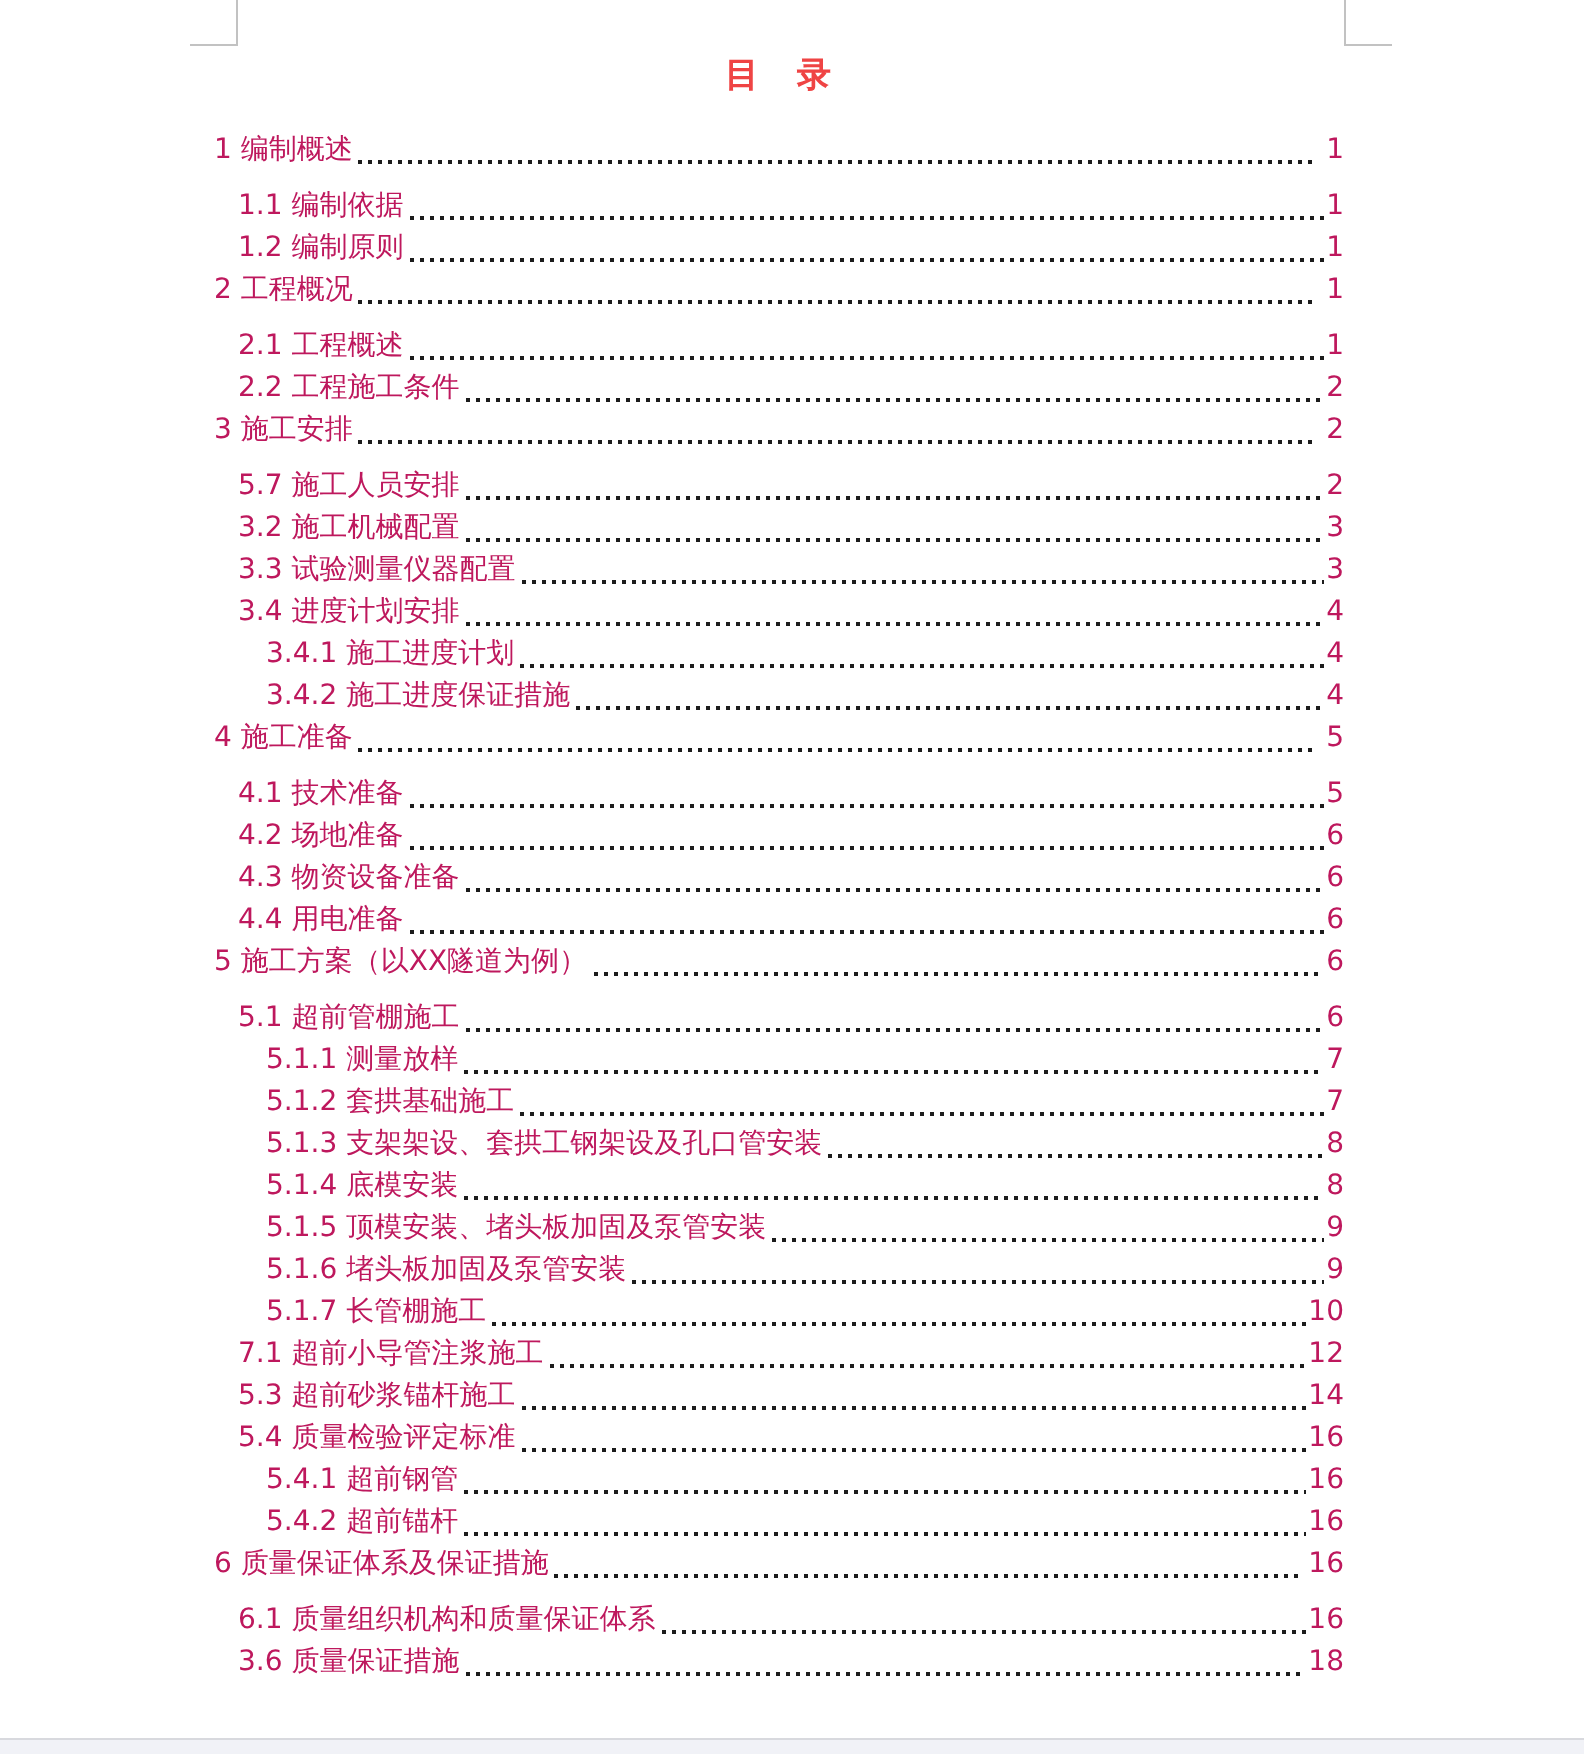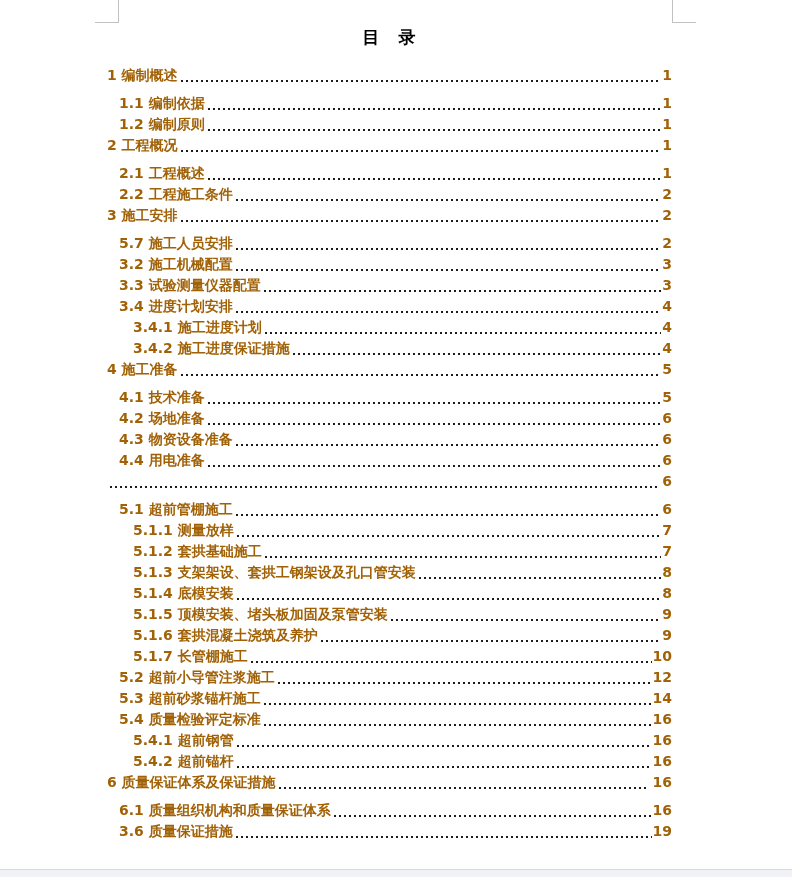--- a/index.html
+++ b/index.html
@@ -13,30 +13,30 @@
   .page{position:absolute;inset:0;background:#fff;overflow:hidden;}
 
   
   .cropmark{position:absolute;top:0;height:22px;width:23px;}
   .cropmark-left{left:95px;border-right:1px solid #c2c2c2;border-bottom:1px solid #c2c2c2;}
   .cropmark-right{left:672px;border-left:1px solid #c2c2c2;border-bottom:1px solid #c2c2c2;}
 
   .toc-title{
     position:absolute;top:26px;left:107px;width:565px;
     margin:0;text-align:center;
-    font-size:17px;font-weight:bold;color:#000000;
+    font-size:17px;font-weight:bold;color:#ef4444;
     letter-spacing:1px;
   }
 
   .toc{position:absolute;top:62px;left:107px;width:565px;}
 
   .toc-row{
     display:flex;align-items:flex-end;
     height:21px;
-    font-size:14px;font-weight:bold;color:#a16207;
+    font-size:14px;font-weight:normal;color:#be185d;
     cursor:pointer;
   }
   .toc-row.l1{margin-top:0;margin-bottom:7px;}
   .toc-row.l1:first-child{margin-top:3px;}
   .toc-row.l2{padding-left:12px;justify-content:space-between;}
   .toc-row.l3{padding-left:26px;}
 
   .toc-label{white-space:nowrap;line-height:21px;}
   .leader{
     flex:1;height:2px;
@@ -145,20 +145,21 @@
     <span class="toc-label">4.3 物资设备准备</span>
     <span class="leader"></span>
     <span class="pagenum">6</span>
   </div>
       <div class="toc-row l2">
     <span class="toc-label">4.4 用电准备</span>
     <span class="leader"></span>
     <span class="pagenum">6</span>
   </div>
       <div class="toc-row l1">
+    <span class="toc-label">5 施工方案（以XX隧道为例）</span>
     <span class="leader"></span>
     <span class="pagenum">6</span>
   </div>
       <div class="toc-row l2">
     <span class="toc-label">5.1 超前管棚施工</span>
     <span class="leader"></span>
     <span class="pagenum">6</span>
   </div>
       <div class="toc-row l3">
     <span class="toc-label">5.1.1 测量放样</span>
@@ -179,31 +180,31 @@
     <span class="toc-label">5.1.4 底模安装</span>
     <span class="leader"></span>
     <span class="pagenum">8</span>
   </div>
       <div class="toc-row l3">
     <span class="toc-label">5.1.5 顶模安装、堵头板加固及泵管安装</span>
     <span class="leader"></span>
     <span class="pagenum">9</span>
   </div>
       <div class="toc-row l3">
-    <span class="toc-label">5.1.6 套拱混凝土浇筑及养护</span>
+    <span class="toc-label">5.1.6 堵头板加固及泵管安装</span>
     <span class="leader"></span>
     <span class="pagenum">9</span>
   </div>
       <div class="toc-row l3">
     <span class="toc-label">5.1.7 长管棚施工</span>
     <span class="leader"></span>
     <span class="pagenum">10</span>
   </div>
       <div class="toc-row l2">
-    <span class="toc-label">5.2 超前小导管注浆施工</span>
+    <span class="toc-label">7.1 超前小导管注浆施工</span>
     <span class="leader"></span>
     <span class="pagenum">12</span>
   </div>
       <div class="toc-row l2">
     <span class="toc-label">5.3 超前砂浆锚杆施工</span>
     <span class="leader"></span>
     <span class="pagenum">14</span>
   </div>
       <div class="toc-row l2">
     <span class="toc-label">5.4 质量检验评定标准</span>
@@ -226,18 +227,18 @@
     <span class="pagenum">16</span>
   </div>
       <div class="toc-row l2">
     <span class="toc-label">6.1 质量组织机构和质量保证体系</span>
     <span class="leader"></span>
     <span class="pagenum">16</span>
   </div>
       <div class="toc-row l2">
     <span class="toc-label">3.6 质量保证措施</span>
     <span class="leader"></span>
-    <span class="pagenum">19</span>
+    <span class="pagenum">18</span>
   </div>
     </div>
 
   <div class="bottom-strip"></div>
 </div>
 
 </body></html>

